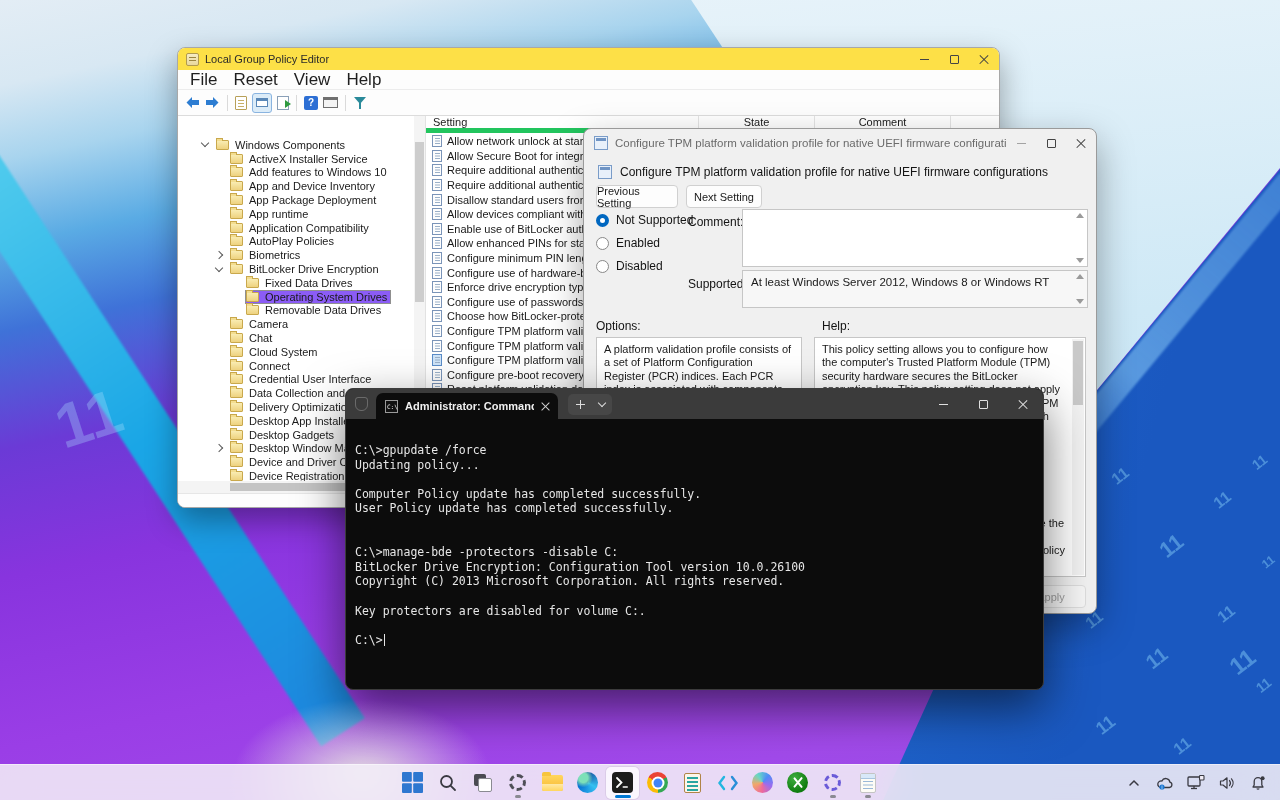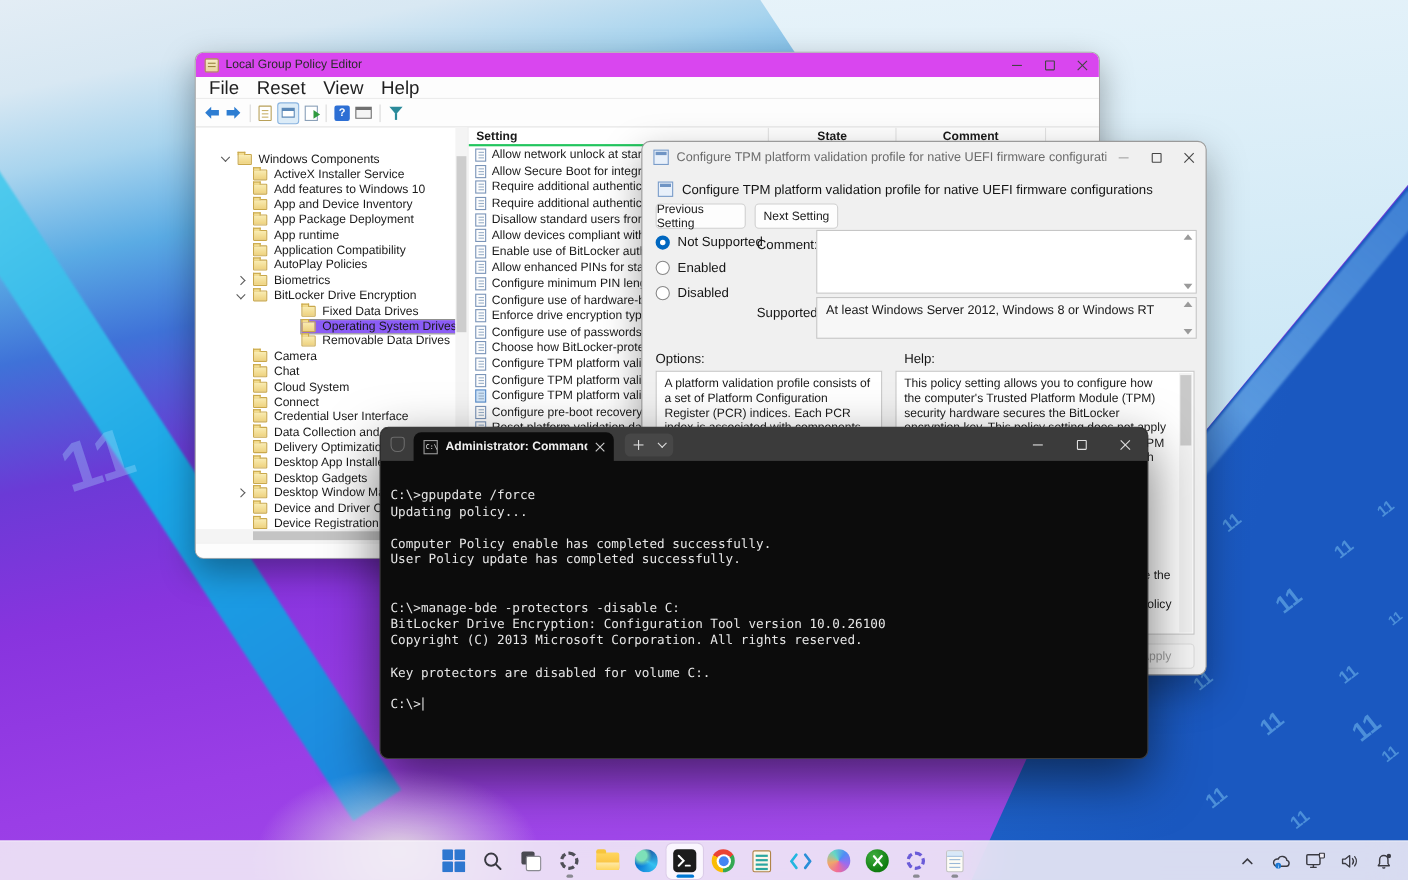--- a/index.html
+++ b/index.html
@@ -35,21 +35,21 @@
   .g-max{width:9px;height:9px;border:1px solid #444;border-radius:1px;}
   .g-close{position:relative;width:10px;height:10px;}
   .g-close::before,.g-close::after{content:"";position:absolute;left:-1px;top:4.5px;width:12px;height:1.2px;background:#444;}
   .g-close::before{transform:rotate(45deg);} .g-close::after{transform:rotate(-45deg);}
   .tri-up{width:0;height:0;border-left:4px solid transparent;border-right:4px solid transparent;border-bottom:5px solid #9a9a9a;}
   .tri-dn{width:0;height:0;border-left:4px solid transparent;border-right:4px solid transparent;border-top:5px solid #9a9a9a;}
 
   
   .win-gpe{position:absolute;left:177px;top:47px;width:823px;height:461px;background:#fdfdfd;
     border:1px solid #a8a8a8;border-radius:8px;box-shadow:0 12px 30px rgba(0,0,0,.35);overflow:hidden;z-index:2;}
-  .gpe-title{height:22px;display:flex;align-items:center;padding-left:8px;background:#d946ef;}
+  .gpe-title{height:22px;display:flex;align-items:center;padding-left:8px;background:#fde047;}
   .gpe-title .ttl{font-size:11px;color:#2a2a2a;margin-left:6px;flex:1;}
   .ic-gpedit{width:13px;height:13px;background:linear-gradient(180deg,#f6ecc4,#e8d79c);
     border:1px solid #b09a50;border-radius:2px;position:relative;}
   .ic-gpedit::before{content:"";position:absolute;left:2px;top:3px;width:7px;height:1px;background:#9a8440;box-shadow:0 3px 0 #9a8440;}
   .gpe-menu{height:20px;display:flex;align-items:center;padding-left:4px;border-bottom:1px solid #ececec;background:#fdfdfd;}
   .gpe-menu span{font-size:17px;color:#1f1f1f;padding:0 8px;}
   .gpe-tools{height:26px;display:flex;align-items:center;gap:5px;padding-left:7px;border-bottom:1px solid #dcdcdc;background:#fdfdfd;}
   .tsep{width:1px;height:16px;background:#dadada;margin:0 2px;}
   .ic-doc-edit{width:12px;height:14px;background:#fff;border:1px solid #b8a058;border-radius:1px;position:relative;}
   .ic-doc-edit::before{content:"";position:absolute;left:2px;top:3px;width:6px;height:1px;background:#c8b068;box-shadow:0 3px 0 #c8b068,0 6px 0 #c8b068;}
@@ -65,32 +65,32 @@
   .ic-funnel::before{content:"";position:absolute;left:1px;top:1px;width:0;height:0;
     border-left:6px solid transparent;border-right:6px solid transparent;border-top:7px solid #2a8a9a;}
   .ic-funnel::after{content:"";position:absolute;left:6px;top:7px;width:2px;height:6px;background:#2a8a9a;}
   .gpe-body{display:flex;height:377px;}
   .tree{position:relative;width:248px;border-right:1px solid #e2e2e2;background:#fff;}
   .tree-items{position:absolute;left:0;top:2px;right:11px;bottom:12px;overflow:hidden;}
   .ti{display:flex;align-items:center;height:13.8px;white-space:nowrap;}
   .ti .chev{width:6px;height:6px;border-right:1.4px solid #5a5a5a;border-bottom:1.4px solid #5a5a5a;
     transform:rotate(-45deg);margin:0 8px 0 0;flex:0 0 auto;}
   .ti .chev.down{transform:rotate(45deg);margin-top:-3px;}
-  .ti.lv0{padding-left:24px;margin-top:20px;} .ti.lv1{padding-left:52px;} .ti.lv1.haschev{padding-left:38px;} .ti.lv2{padding-left:96px;}
+  .ti.lv0{padding-left:24px;margin-top:20px;} .ti.lv1{padding-left:52px;} .ti.lv1.haschev{padding-left:38px;} .ti.lv2{padding-left:68px;}
   .fold{width:13px;height:10px;background:linear-gradient(180deg,#f9ecb2,#eed27f);
     border:1px solid #c9a84c;border-radius:1px;position:relative;margin-right:6px;flex:0 0 auto;}
   .fold::before{content:"";position:absolute;left:-1px;top:-3px;width:5px;height:2px;background:#f3dd90;border:1px solid #c9a84c;border-bottom:none;}
   .tl{font-size:11px;color:#1a1a1a;}
   .selbox{display:flex;align-items:center;background:#8b5cf6;outline:1px solid #8f8f8f;padding-right:3px;}
   .vscroll{position:absolute;right:0;top:0;bottom:12px;width:11px;background:#f4f4f4;}
   .vscroll .thumb{position:absolute;left:1px;right:1px;top:26px;height:160px;background:#cdcdcd;}
   .hscroll{position:absolute;left:0;bottom:0;right:11px;height:12px;background:#f4f4f4;}
   .hscroll .thumb{position:absolute;top:2px;height:8px;left:52px;width:160px;background:#c4c4c4;}
   .listpane{flex:1;background:#fff;position:relative;overflow:hidden;}
-  .lh{display:flex;height:17px;align-items:stretch;border-bottom:2px solid #22c55e;font-size:11px;color:#1a1a1a;font-weight:bold;}
+  .lh{display:flex;height:17px;align-items:stretch;border-bottom:5px solid #22c55e;font-size:11px;color:#1a1a1a;}
   .lh>div{display:flex;align-items:center;border-right:1px solid #e4e4e4;}
   .lh .c1{width:273px;padding-left:7px;}
   .lh .c2{width:116px;justify-content:center;}
   .lh .c3{width:136px;justify-content:center;}
   .lh .cf{flex:1;border-right:none;}
   .rows{padding-top:1px;}
   .lr{display:flex;align-items:center;height:14.6px;padding-left:6px;white-space:nowrap;}
   .di{width:10px;height:12px;background:#fdfdfd;border:1px solid #7a94b8;margin-right:5px;flex:0 0 auto;position:relative;}
   .di::before{content:"";position:absolute;left:1.5px;top:2px;width:5px;height:1px;background:#9ab0c8;box-shadow:0 2.5px 0 #9ab0c8,0 5px 0 #9ab0c8;}
   .lr.sel .di{background:#cfe4f8;border-color:#5a8cc8;}
@@ -582,21 +582,21 @@
           </span>
         <span class="wc">
             <span class="g-close"></span>
           </span>
       </div>
     </div>
     <div class="term-body">
       <div class="tline">C:\&gt;gpupdate /force</div>
       <div class="tline">Updating policy...</div>
       <div class="tline"></div>
-      <div class="tline">Computer Policy enable has completed successfully.</div>
+      <div class="tline">Computer Policy update has completed successfully.</div>
       <div class="tline">User Policy update has completed successfully.</div>
       <div class="tline"></div>
       <div class="tline"></div>
       <div class="tline">C:\&gt;manage-bde -protectors -disable C:</div>
       <div class="tline">BitLocker Drive Encryption: Configuration Tool version 10.0.26100</div>
       <div class="tline">Copyright (C) 2013 Microsoft Corporation. All rights reserved.</div>
       <div class="tline"></div>
       <div class="tline">Key protectors are disabled for volume C:.</div>
       <div class="tline"></div>
       <div class="tline"><span>C:\&gt;</span><span class="cursor"></span></div>

